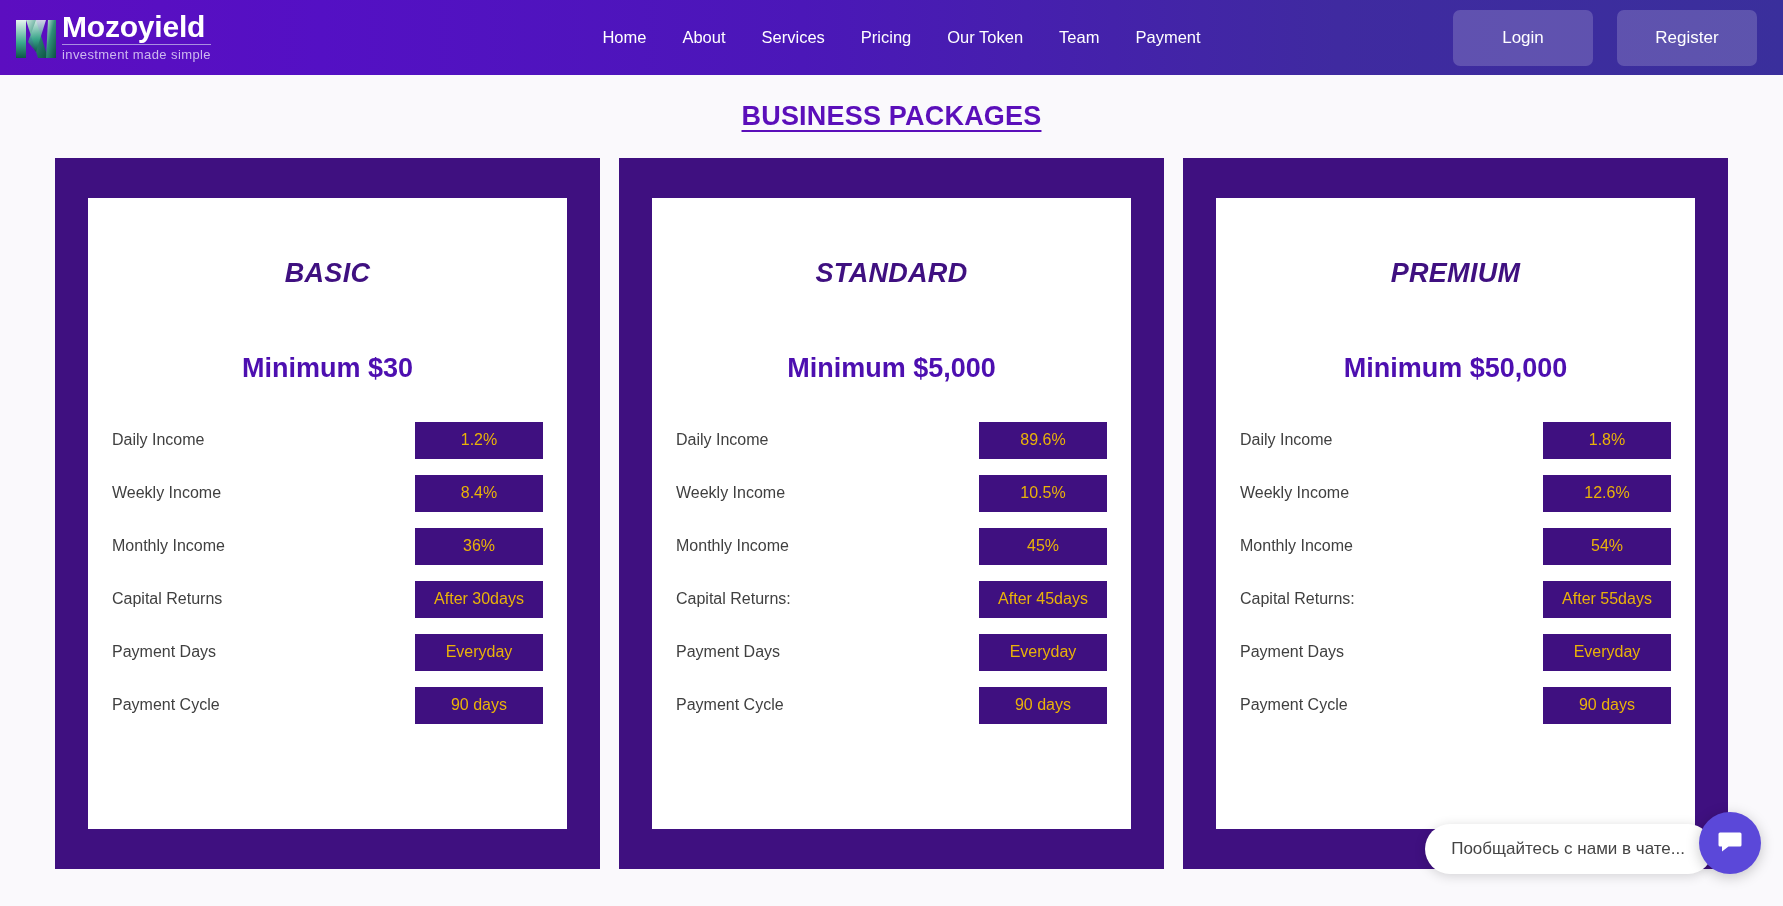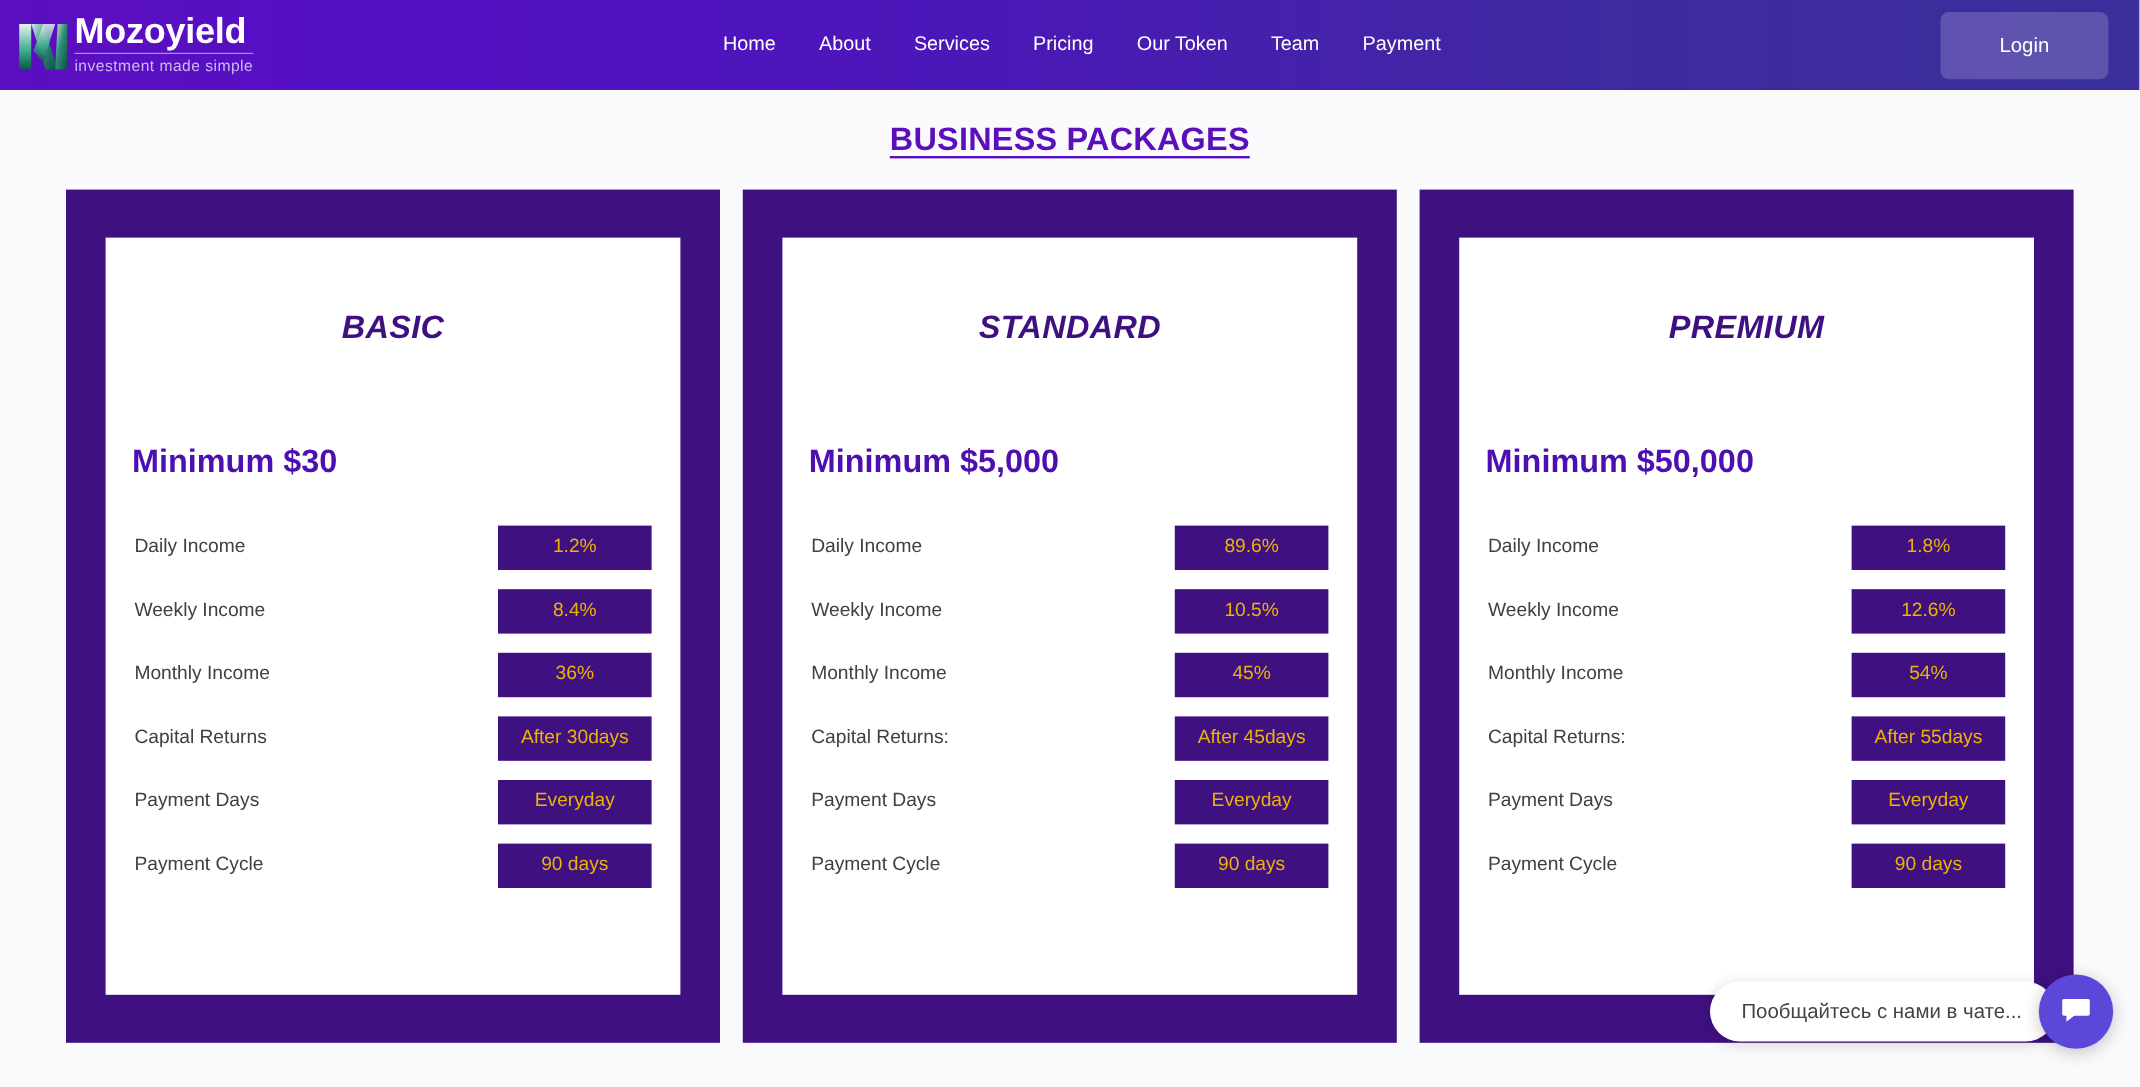--- a/index.html
+++ b/index.html
@@ -146,25 +146,25 @@
     text-align: center;
     font-size: 27px;
     font-weight: 700;
     color: #3f1080;
     letter-spacing: 0.3px;
     margin-top: 22px;
     font-style: italic;
   }
 
   .plan-min {
-    text-align: left;
+    text-align: center;
     font-size: 27px;
     font-weight: 700;
     color: #4d0fb0;
-    margin-top: 80px;
+    margin-top: 64px;
   }
 
   .rows {
     margin-top: 34px;
     display: flex;
     flex-direction: column;
     gap: 9px;
   }
 
   .row {
@@ -193,21 +193,21 @@
     padding: 12px 12px;
     white-space: nowrap;
   }
 
   
   .chat-widget {
     position: fixed;
     right: 22px;
     bottom: 32px;
     display: flex;
-    align-items: center;
+    align-items: flex-end;
     gap: 0;
     z-index: 50;
   }
   .chat-bubble {
     background: #ffffff;
     border-radius: 26px;
     height: 50px;
     display: flex;
     align-items: center;
     padding: 0 28px 0 26px;
@@ -269,20 +269,21 @@
     <a class="nav-item" href="#">About</a>
     <a class="nav-item" href="#">Services</a>
     <a class="nav-item" href="#">Pricing</a>
     <a class="nav-item" href="#">Our Token</a>
     <a class="nav-item" href="#">Team</a>
     <a class="nav-item" href="#">Payment</a>
   </nav>
 
   <div class="header-actions">
     <button class="hbtn">Login</button>
+    <button class="hbtn">Register</button>
   </div>
 
 </div>
 
 <div class="page-title-wrap">
   <h1 class="page-title">BUSINESS PACKAGES</h1>
 </div>
 
 <div class="cards">
 

